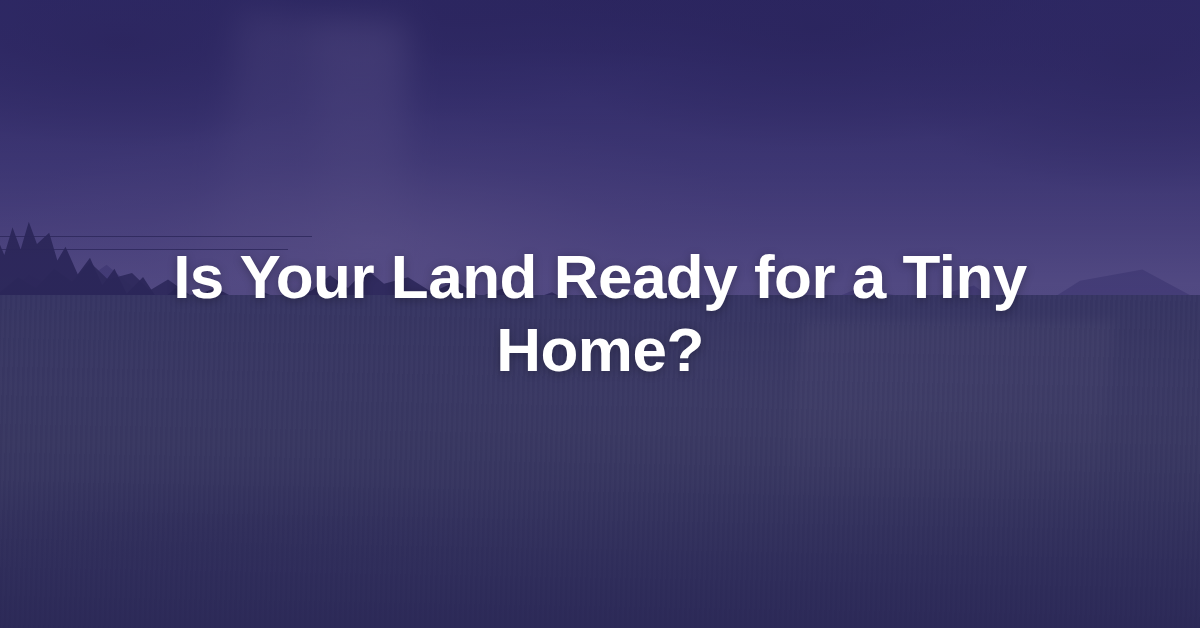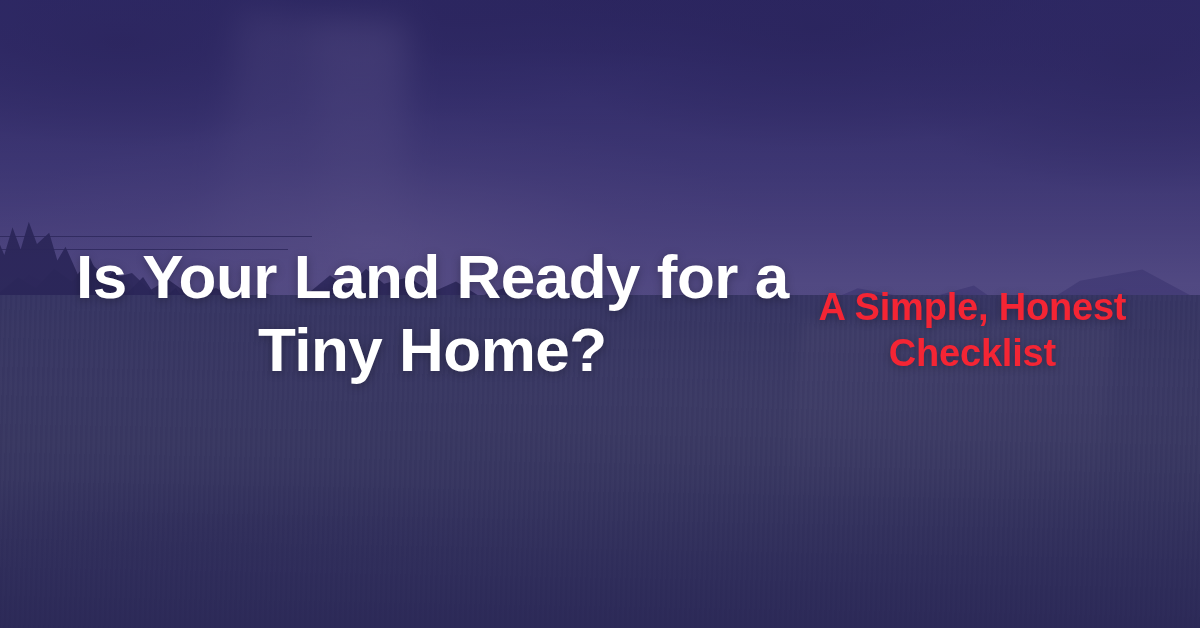--- a/index.html
+++ b/index.html
@@ -188,21 +188,21 @@
     position: absolute;
     inset: 0;
     background: linear-gradient(to bottom, rgba(40,34,96,0.42) 0%, rgba(48,40,104,0.30) 45%, rgba(40,36,92,0.46) 100%);
   }
 
   
   .content {
     position: absolute;
     inset: 0;
     display: flex;
-    flex-direction: row;
+    flex-direction: column;
     align-items: center;
     justify-content: center;
     text-align: center;
     padding: 14px 60px;
     box-sizing: border-box;
   }
   .headline {
     color: #ffffff;
     font-size: 62px;
     line-height: 1.17;
@@ -250,16 +250,15 @@
       <div class="field-texture"></div>
       <div class="field-shadow"></div>
     </div>
   </div>
 
   <div class="overlay"></div>
   <div class="overlay-2"></div>
 
   <div class="content">
     <h1 class="headline">Is Your Land Ready for a Tiny Home?</h1>
-    <p class="subheadline">A Simple, Honest Checklist</p>
   </div>
 
 </div>
 
 </body></html>

